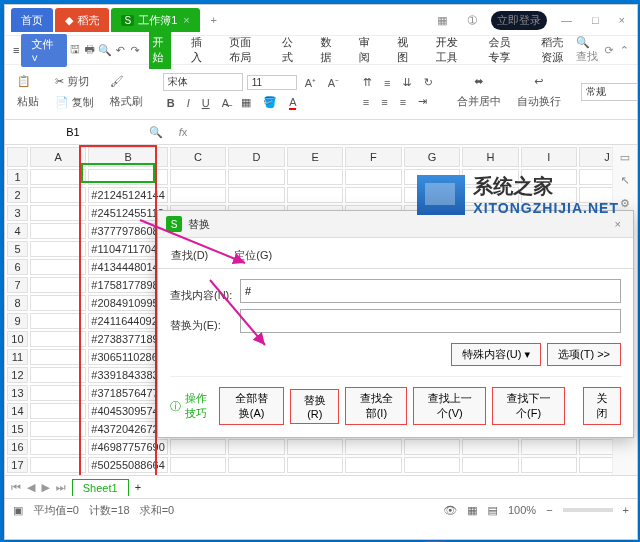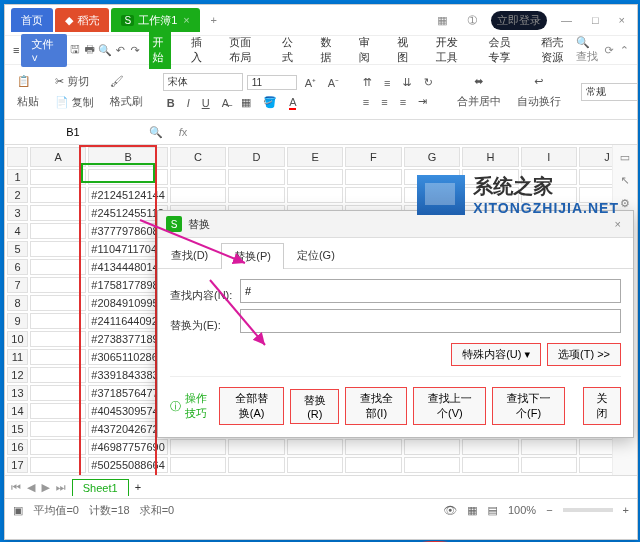--- a/index.html
+++ b/index.html
@@ -476,21 +476,20 @@
   </div>
 
   <div class="dialog">
     <div class="dlgTitle">
       <span class="ico">S</span>
       <span>替换</span>
       <span class="close">×</span>
     </div>
     <div class="dlgTabs">
       <span>查找(D)</span>
-      <span class="act">替换(P)</span>
       <span>定位(G)</span>
     </div>
     <div class="dlgBody">
       <div class="frow">
         <label>查找内容(N):</label>
         <input class="findBox" value="#" style="">
       </div>
       <div class="frow">
         <label>替换为(E):</label>
         <input value="" style="">

